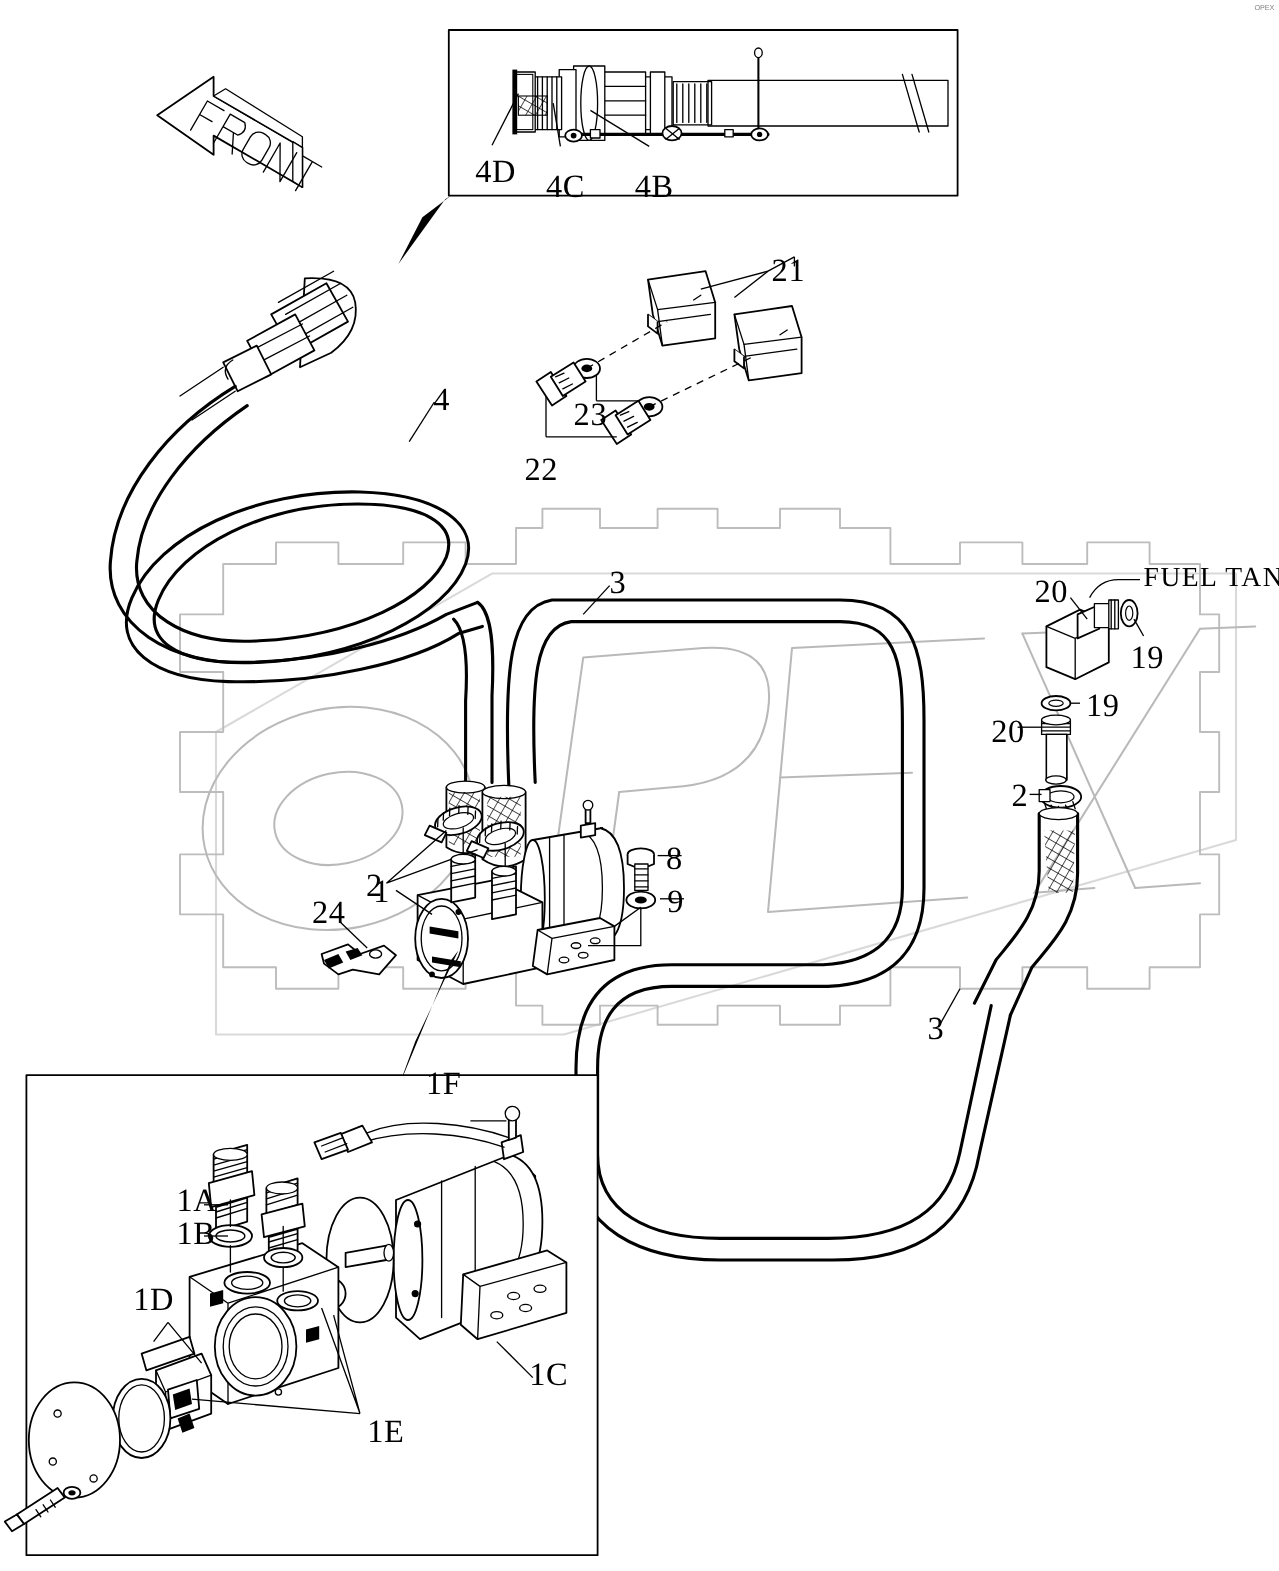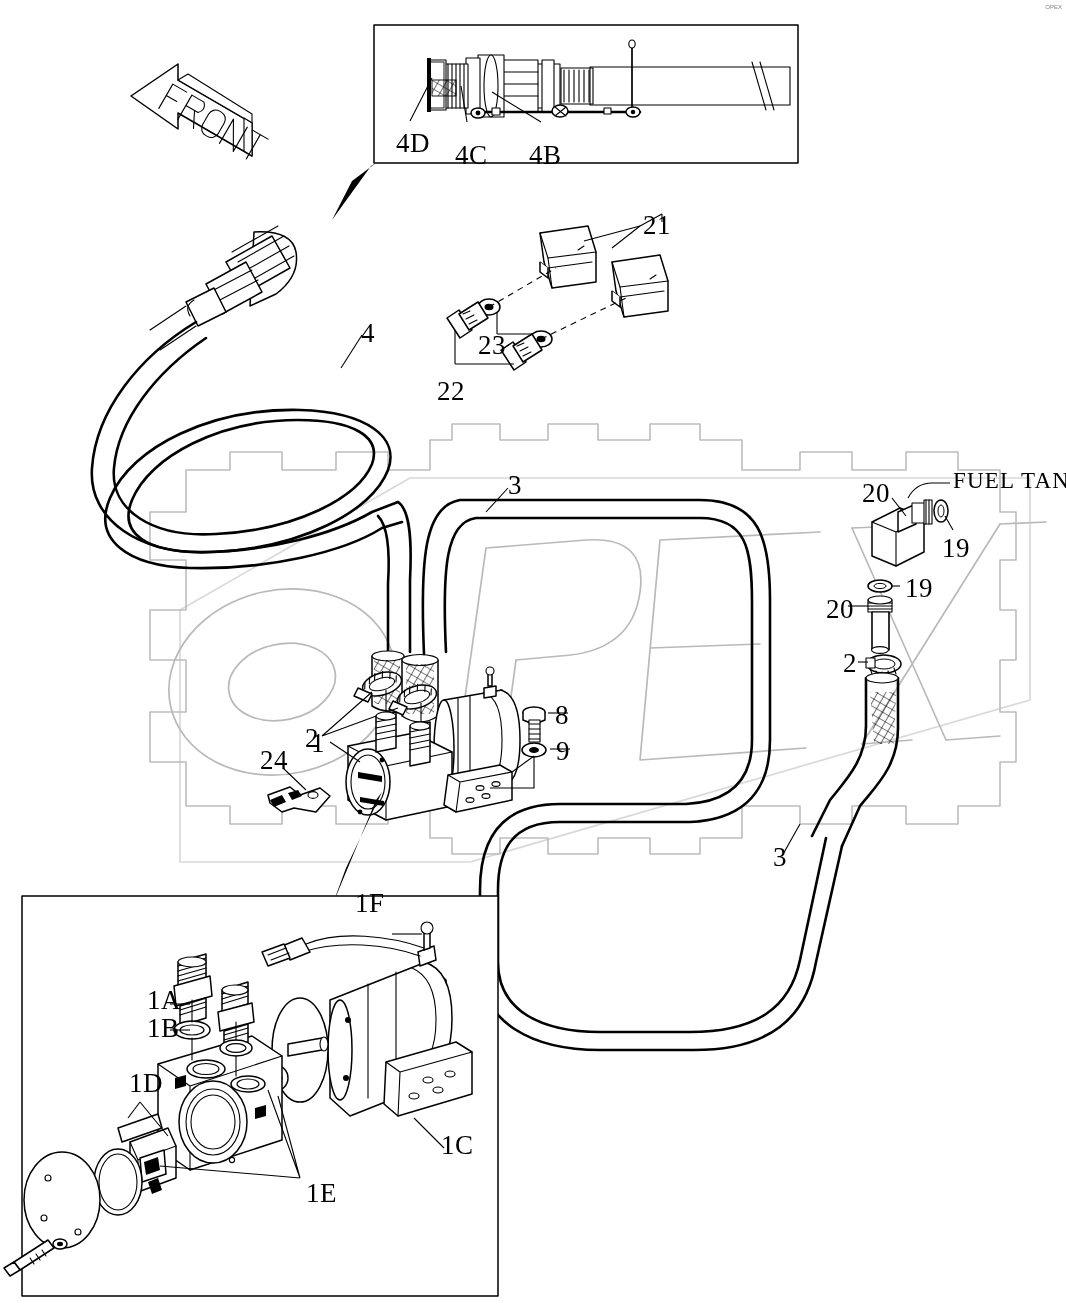--- a/index.html
+++ b/index.html
@@ -582,19 +582,19 @@
 
   <div class="lbl" style="left:305px;top:723px;">2</div>
   <div class="lbl" style="left:311px;top:728px;">1</div>
   <div class="lbl" style="left:555px;top:700px;">8</div>
   <div class="lbl" style="left:556px;top:736px;">9</div>
   <div class="lbl" style="left:260px;top:745px;">24</div>
 
   <div class="lbl" style="left:355px;top:888px;">1F</div>
   <div class="lbl" style="left:147px;top:985px;">1A</div>
   <div class="lbl" style="left:147px;top:1013px;">1B</div>
-  <div class="lbl" style="left:129px;top:1068px;">1D</div>
+  <div class="lbl" style="left:111px;top:1068px;">1D</div>
   <div class="lbl" style="left:441px;top:1130px;">1C</div>
   <div class="lbl" style="left:306px;top:1166px;margin-top:12px;">1E</div>
 
   <div class="corner-mark">OPEX</div>
 
 </div>
 
 </body></html>

